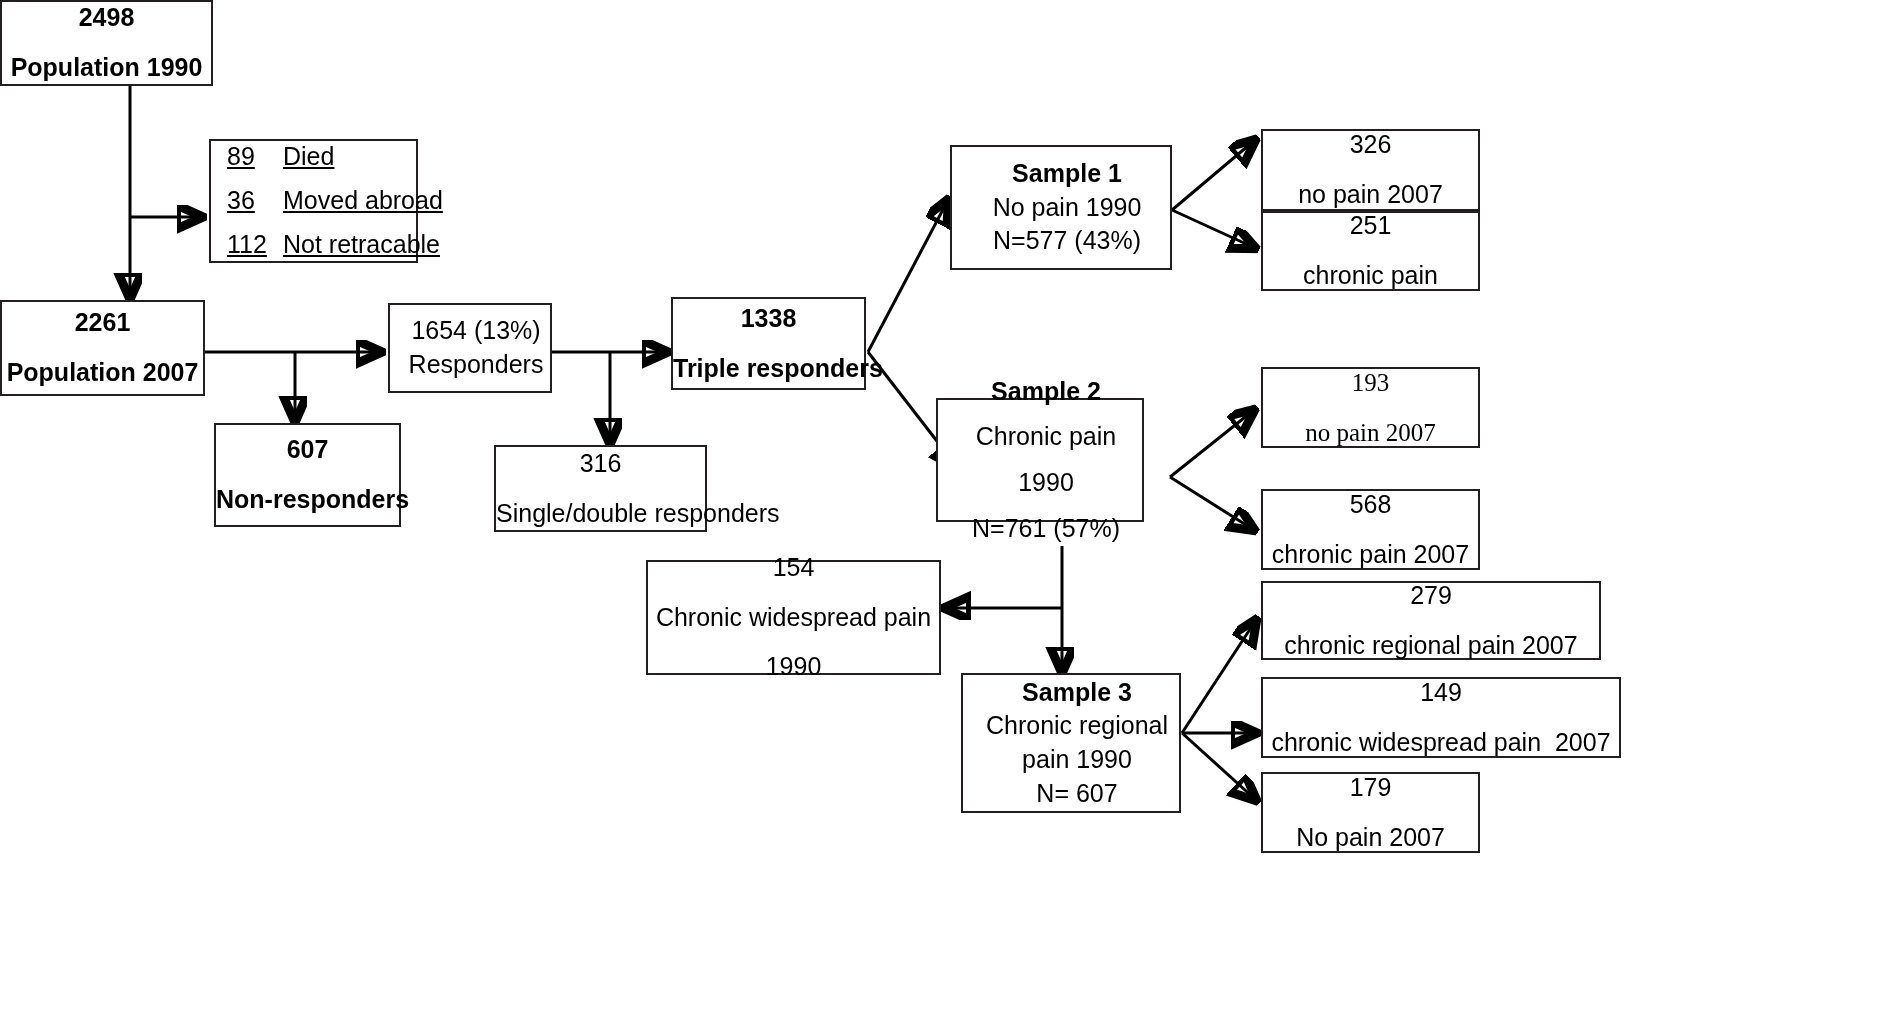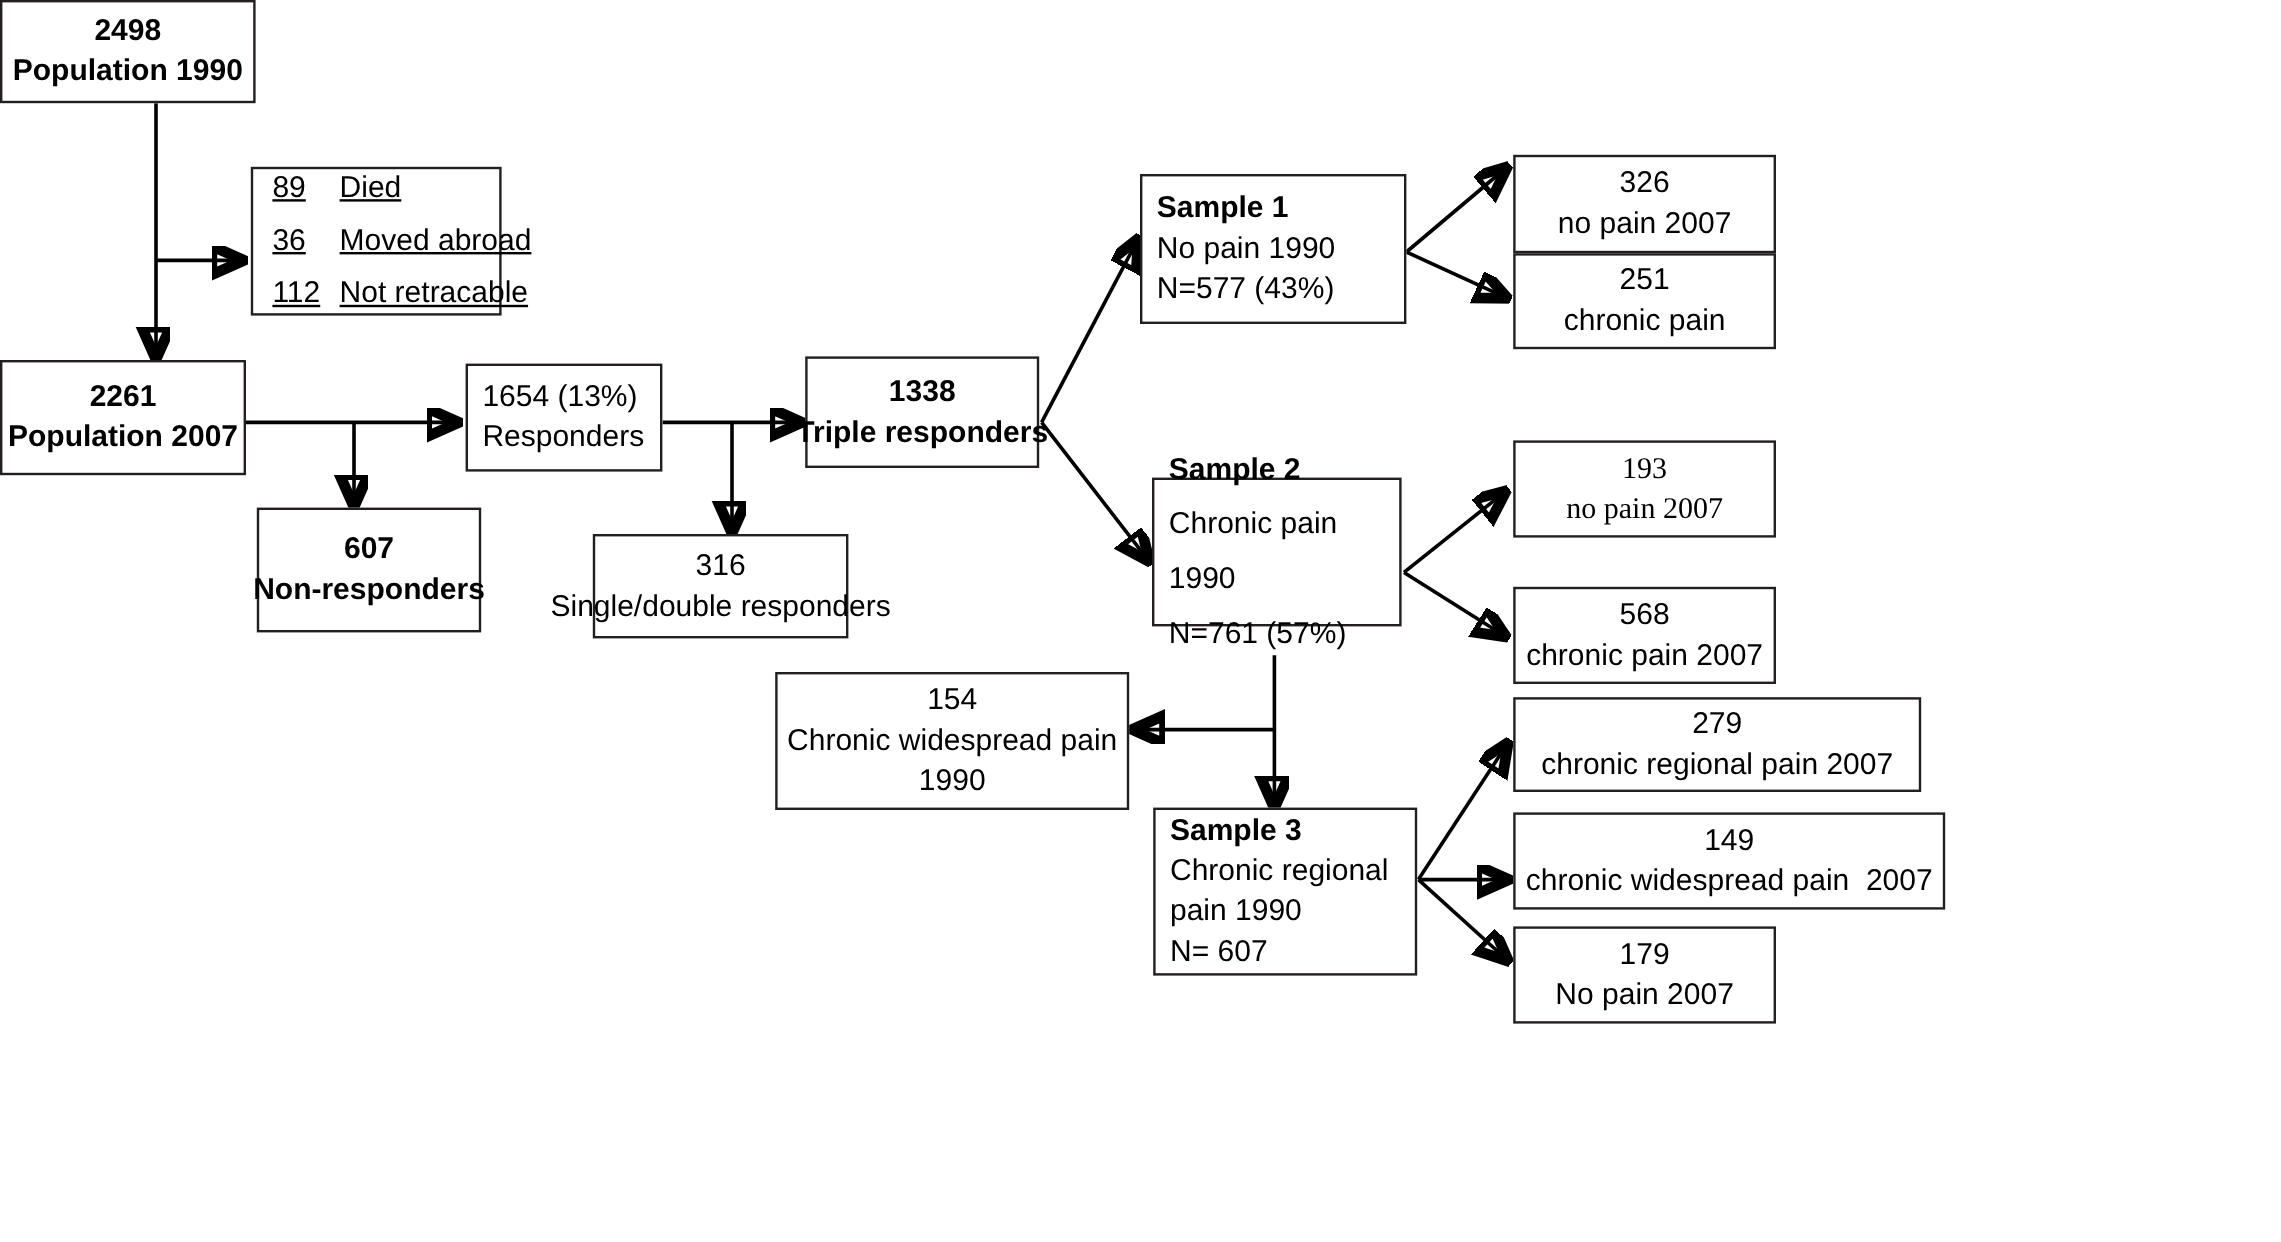--- a/index.html
+++ b/index.html
@@ -21,22 +21,22 @@
     border: 2px solid #231f20;
     background: #ffffff;
     display: flex;
     flex-direction: column;
     justify-content: center;
     color: #000000;
     font-size: 25px;
     line-height: 1.35;
     z-index: 3;
   }
-  .node.center  { align-items: center; text-align: center; }
-  .node.left    { align-items: flex-start; text-align: left; padding-left: 12px; }
+  .node.center  { text-align: center; gap: 16px; }
+  .node.left    { align-items: center; text-align: left; padding-left: 12px; }
   .node .ln { display: block; white-space: pre; }
   .node .ln.bold { font-weight: bold; }
   .node.bold-all .ln { font-weight: bold; }
 
   
   .node.list { padding-left: 16px; text-decoration: underline; }
   .node.list .row {
     display: flex;
     gap: 10px;
     white-space: pre;
@@ -150,21 +150,21 @@
   <div class="node center" style="left:1261px; top:97px; width:219px; height:82px;margin-top:32px;">
     <span class="ln">326</span>
     <span class="ln">no pain 2007</span>
   </div>
 
   <div class="node center" style="left:1261px; top:211px; width:219px; height:80px;">
     <span class="ln">251</span>
     <span class="ln">chronic pain</span>
   </div>
 
-  <div class="node left" style="left:960px; top:398px; width:208px; height:124px;gap:12px;">
+  <div class="node left" style="left:936px; top:398px; width:208px; height:124px;gap:12px;">
     <span class="ln bold">Sample 2</span>
     <span class="ln">Chronic pain</span>
     <span class="ln">1990</span>
     <span class="ln">N=761 (57%)</span>
   </div>
 
   <div class="node center" style="left:1261px; top:367px; width:219px; height:81px;font-family:Liberation Serif, serif;">
     <span class="ln">193</span>
     <span class="ln">no pain 2007</span>
   </div>

